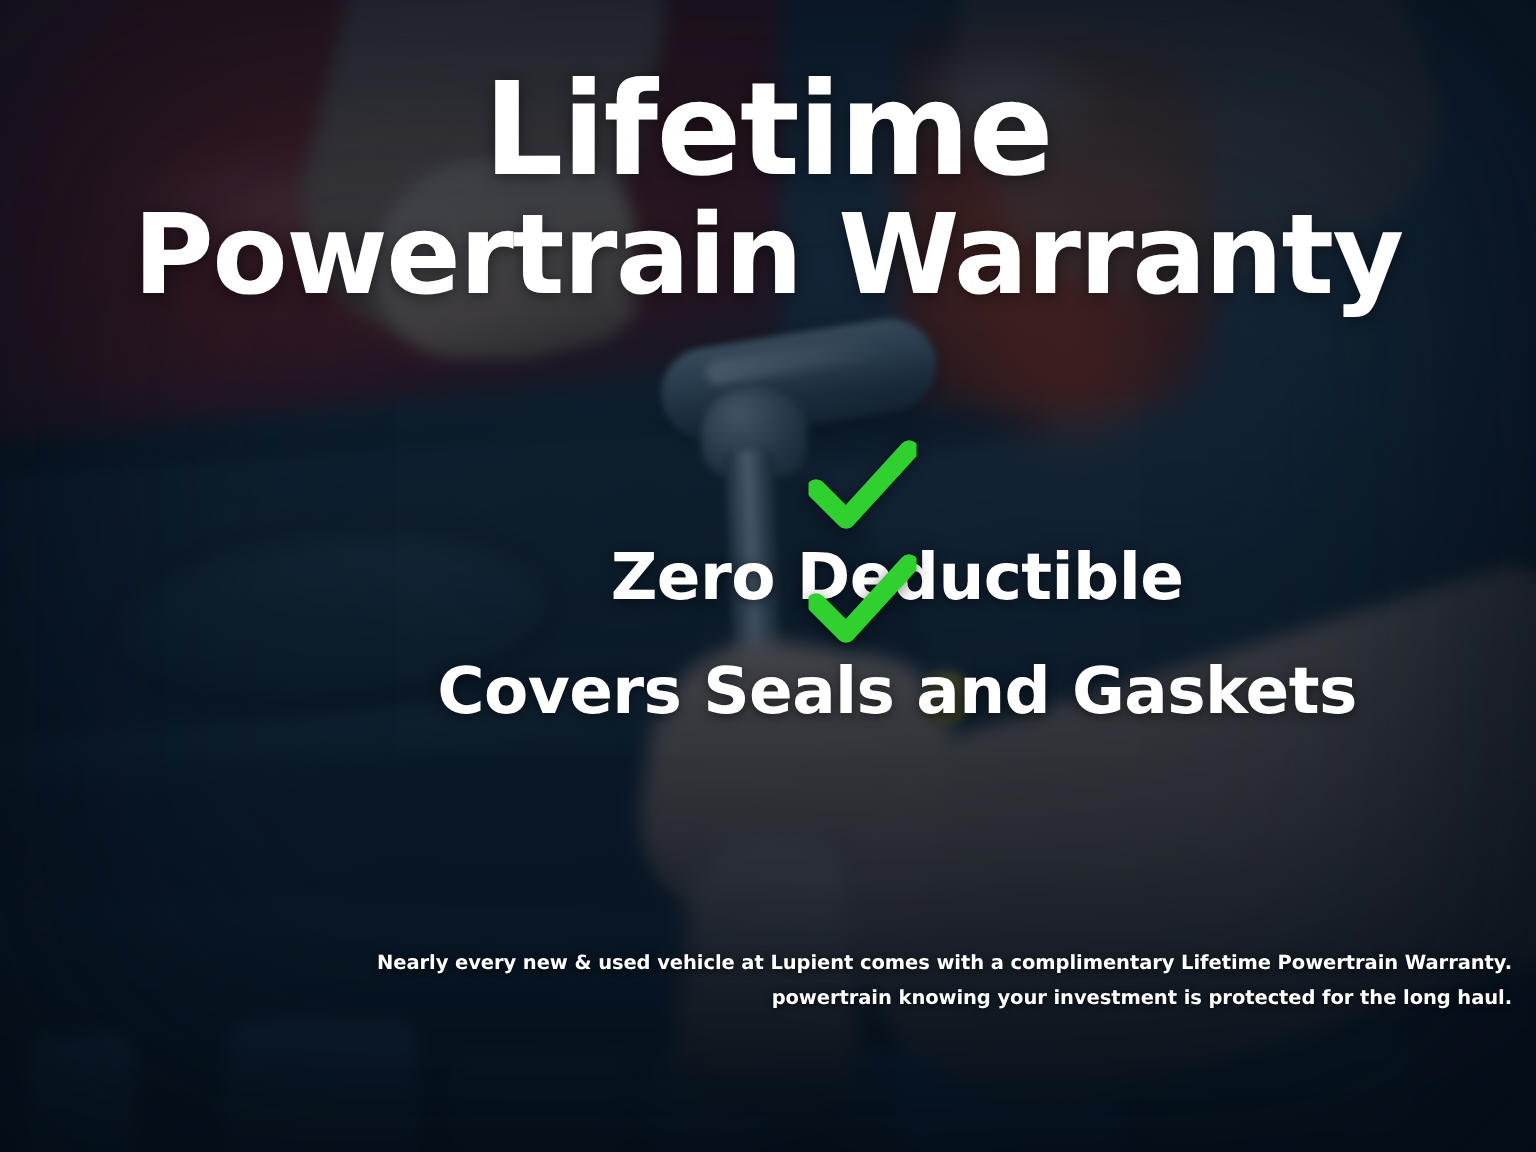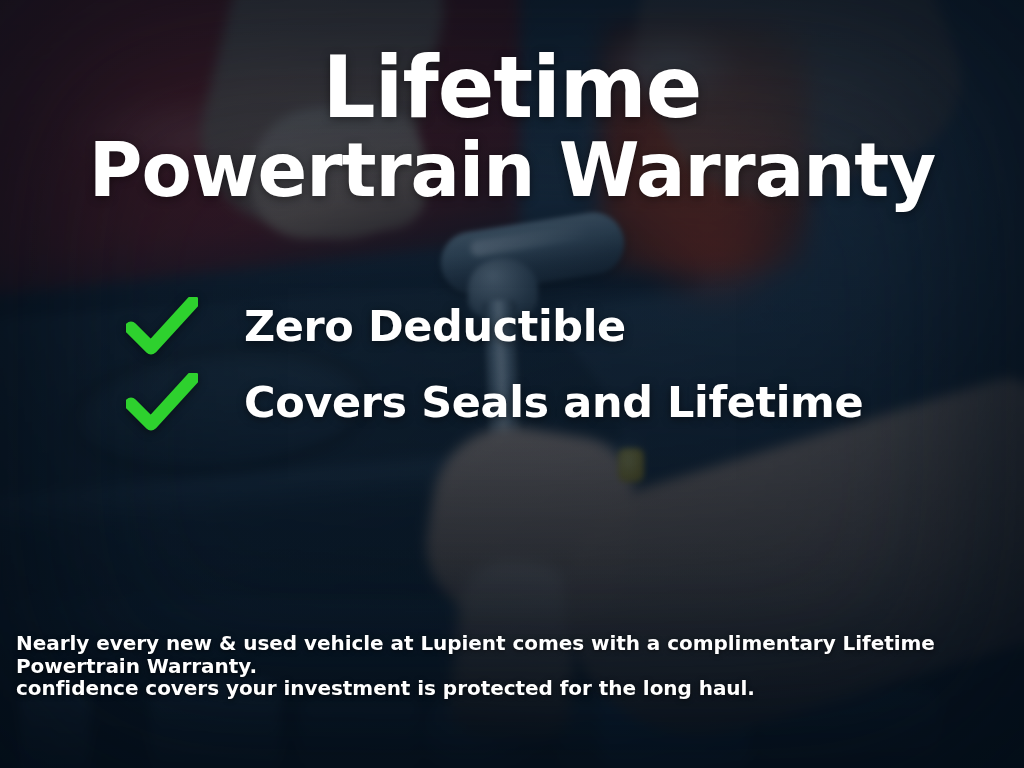--- a/index.html
+++ b/index.html
@@ -247,45 +247,46 @@
   }
 
   .bullets{
     position:absolute; left:0; right:0; top:288px;
   }
   .bullet{
     display:flex;
     align-items:center;
     height:76px;
     padding-left:126px;
+    flex-direction:column;
   }
   .check{
     width:72px; height:58px;
     flex:0 0 72px;
     display:block;
     filter:drop-shadow(0 2px 5px rgba(0,0,0,.45));
   }
   .bullet-label{
     margin-left:46px;
     color:#ffffff;
     font-family:"DejaVu Sans", sans-serif;
     font-weight:bold;
     font-size:43px;
     letter-spacing:-.4px;
     text-shadow:0 2px 8px rgba(0,0,0,.5);
     white-space:nowrap;
   }
 
   .body-copy{
     position:absolute; left:0; right:0; top:632px;
-    text-align:left;
+    text-align:right;
     color:#ffffff;
     font-family:"DejaVu Sans", sans-serif;
     font-weight:bold;
-    font-size:20px;
+    font-size:13px;
     line-height:22.5px;
     letter-spacing:-.05px;
     text-shadow:0 1px 5px rgba(0,0,0,.65);
     padding:0 16px;
   }
   .body-copy p{ margin:0; }
 </style>
 </head>
 <body>
 
@@ -344,24 +345,24 @@
           <path d="M5 31 L25 51 L67 5" fill="none" stroke="#2ED12E" stroke-width="13" stroke-linecap="round" stroke-linejoin="round"></path>
         </svg>
         <span class="bullet-label">Zero Deductible</span>
       </div>
 
 
       <div class="bullet">
         <svg class="check" viewBox="0 0 72 58">
           <path d="M5 31 L25 51 L67 5" fill="none" stroke="#2ED12E" stroke-width="13" stroke-linecap="round" stroke-linejoin="round"></path>
         </svg>
-        <span class="bullet-label">Covers Seals and Lifetime</span>
+        <span class="bullet-label">Covers Seals and Gaskets</span>
       </div>
 
     </div>
 
     <div class="body-copy">
       <p>Nearly every new &amp; used vehicle at Lupient comes with a complimentary Lifetime Powertrain Warranty.</p>
-      <p>confidence covers your investment is protected for the long haul.</p>
+      <p>powertrain knowing your investment is protected for the long haul.</p>
     </div>
 
   </div>
 </div>
 
 </body></html>

